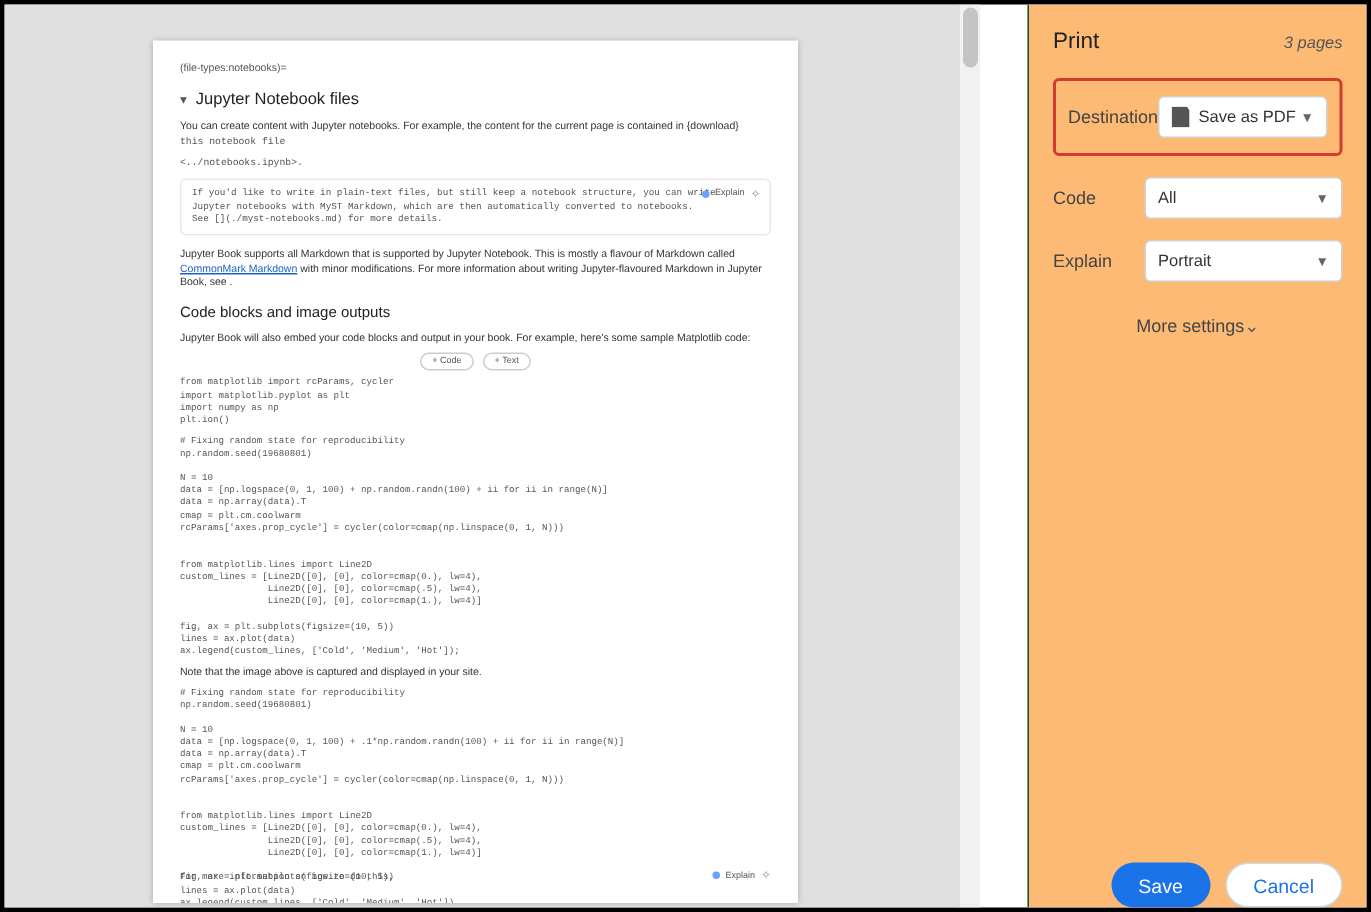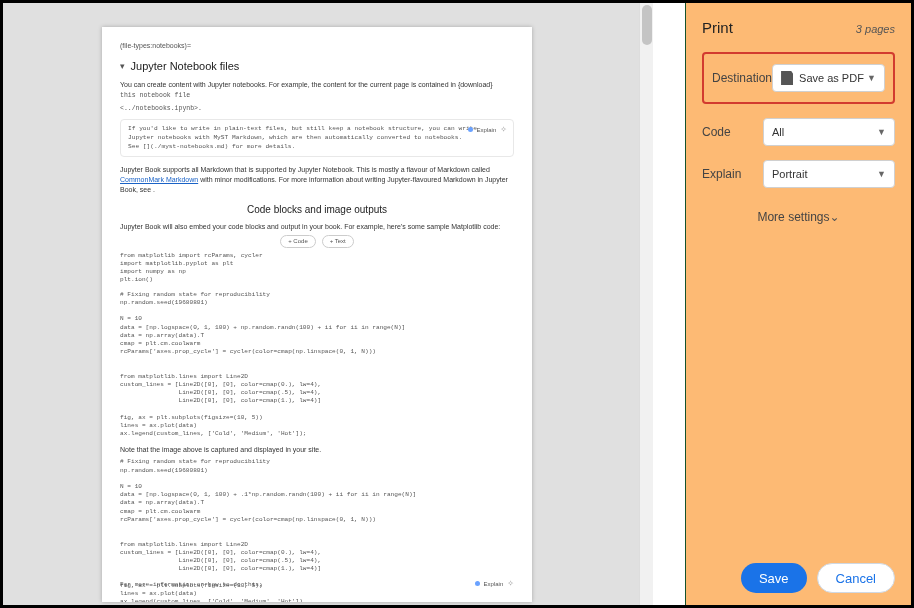--- a/index.html
+++ b/index.html
@@ -11,21 +11,21 @@
   .breadcrumb { font-size:7px; color:#555; margin-bottom:8px;}
   .sec-title { font-size:11px; font-weight:500; color:#222; margin-bottom:6px; display:flex; align-items:center; gap:6px;}
   .sec-title .chev { font-size:9px; color:#555; }
   .para { font-size:7px; color:#333; margin-bottom:4px;}
   .linklike { color:#1a62c6; text-decoration:underline; }
   .notebox { border:1px solid #e8e8e8; border-radius:4px; padding:5px 7px; margin:5px 0 8px 0; position:relative;}
   .mono { font-family: "Courier New", monospace; font-size:6.2px; color:#555; white-space:pre; }
   .explain-pill { position:absolute; right:6px; top:4px; font-size:6px; color:#555; display:flex; align-items:center; gap:4px;}
   .explain-pill .dot{ width:5px; height:5px; border-radius:50%; background:#6aa2ff; display:inline-block;}
   .explain-pill .star{ font-size:8px; color:#999;}
-  .subhead { font-size:10px; font-weight:500; color:#222; margin:8px 0 5px 0;text-align:center;}
+  .subhead { font-size:10px; font-weight:500; color:#222; margin:8px 0 5px 0;}
   .tabrow { text-align:center; margin:3px 0 4px 0;}
   .minitab { display:inline-block; border:1px solid #ccc; border-radius:9px; padding:1px 7px; font-size:6px; color:#555; margin:0 2px;}
   .codeblock { font-family:"Courier New", monospace; font-size:6.1px; color:#555; white-space:pre; margin:3px 0 6px 0; line-height:1.35;}
   .footer-explain { position:absolute; bottom:14px; right:18px; font-size:6px; color:#555; display:flex; align-items:center; gap:4px;}
   .footer-left { position:absolute; bottom:14px; left:18px; font-size:6.1px; color:#555; font-family:"Courier New", monospace;}
   .footer-explain .dot{ width:5px; height:5px; border-radius:50%; background:#6aa2ff; display:inline-block;}
   .footer-explain .star{ font-size:8px; color:#999;}
 
   
   .vscroll { position:absolute; right:0; top:0; width:14px; height:602px; background:#f1f1f1; border-left:1px solid #ddd;}
@@ -39,21 +39,21 @@
   .panel-header .count{ font-size:11px; color:#555;font-style:italic;}
   .row { display:flex; align-items:center; justify-content:space-between; margin-bottom:14px; }
   .row .label{ font-size:12px; color:#444; }
   .select { width:132px; height:28px; border:1px solid #d0d0d0; border-radius:4px; display:flex; align-items:center; justify-content:space-between; padding:0 8px; font-size:11px; color:#333; background:#fff;}
   .select .caret { font-size:9px; color:#666; }
   .select.with-icon .ic { width:12px; height:14px; background:#555; clip-path:polygon(15% 0,85% 0,100% 20%,100% 100%,0 100%,0 0); margin-right:6px; display:inline-block;}
   .dest-box { border:2px solid #d23b2f; border-radius:4px; padding:10px 8px; margin-bottom:14px;}
   .dest-box .row{ margin-bottom:0;}
   .more-row { display:flex; justify-content:center; align-items:center; font-size:12px; color:#444; margin-top:22px;}
   .more-row .chev { font-size:12px; color:#555;}
-  .panel-footer { position:absolute; bottom:12px; right:16px; display:flex; gap:10px;}
+  .panel-footer { position:absolute; bottom:0; right:16px; display:flex; gap:10px;}
   .btn { height:30px; border-radius:16px; font-size:13px; padding:0 18px; display:inline-flex; align-items:center; justify-content:center; cursor:pointer; }
   .btn-primary { background:#1a73e8; color:#fff; border:none;}
   .btn-secondary { background:#fff; color:#1a73e8; border:1px solid #cfd8e3;}
 </style>
 </head>
 <body>
 
 <div class="frame">
 
   <div class="preview-area">

